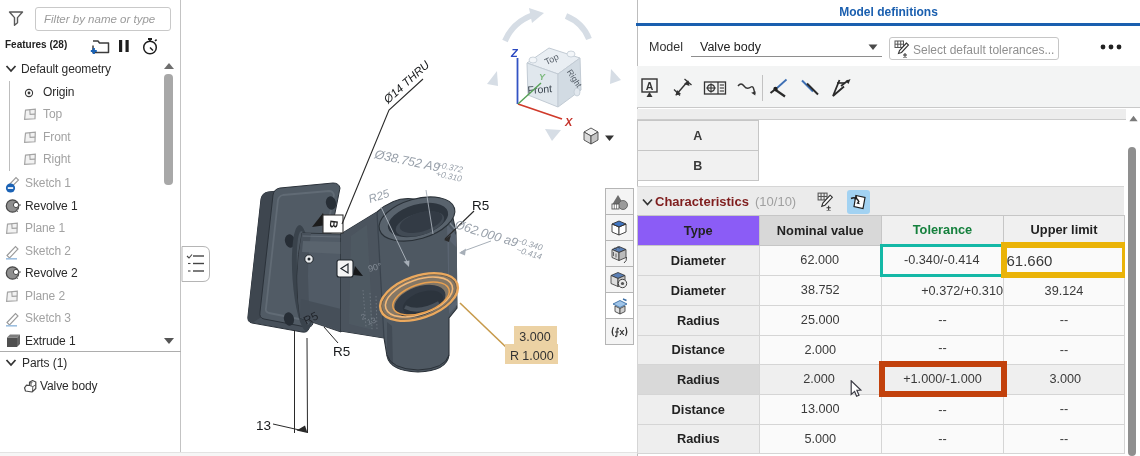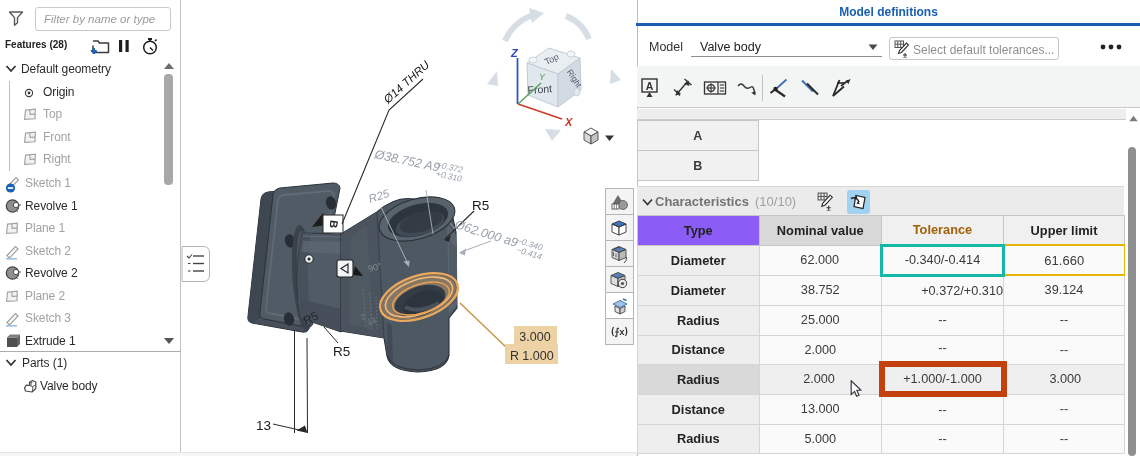--- a/index.html
+++ b/index.html
@@ -462,21 +462,21 @@
 
 <div class="abs" style="left:637px;top:120px;width:121.5px;height:31px;background:#f1f1f1;border:1px solid #c6c6c6;"></div>
 <div class="abs cell bold" style="left:637px;top:120px;width:121.5px;height:31px;font-size:12.5px;">A</div>
 <div class="abs" style="left:637px;top:150px;width:121.5px;height:31px;background:#f1f1f1;border:1px solid #c6c6c6;"></div>
 <div class="abs cell bold" style="left:637px;top:150px;width:121.5px;height:31px;font-size:12.5px;">B</div>
 
 <div class="abs" style="left:637px;top:186px;width:487px;height:30px;background:#ebebeb;border-top:1px solid #d6d6d6;border-bottom:1px solid #cfcfcf;"></div>
 <svg class="abs" style="left:642px;top:198px;" width="11" height="9" viewBox="0 0 11 9">
     <path d="M1 1.5 L5.5 6.5 L10 1.5" fill="none" stroke="#333" stroke-width="1.7"></path>
   </svg>
-<div class="abs bold" style="left:655px;top:194px;font-size:13px;color:#737373;">Characteristics</div>
+<div class="abs bold" style="left:655px;top:194px;font-size:13px;color:#7f1d1d;">Characteristics</div>
 <div class="abs" style="left:755px;top:194px;font-size:13px;color:#a0a0a0;">(10/10)</div>
 <svg class="abs" style="left:816px;top:191px;" width="20" height="20" viewBox="0 0 19 19">
   <rect x="2" y="2" width="8.5" height="6.5" fill="none" stroke="#555" stroke-width="1"></rect>
   <line x1="4.8" y1="2" x2="4.8" y2="8.5" stroke="#555" stroke-width="1"></line>
   <line x1="7.7" y1="2" x2="7.7" y2="8.5" stroke="#555" stroke-width="1"></line>
   <line x1="2" y1="5.2" x2="10.5" y2="5.2" stroke="#555" stroke-width="1"></line>
   <path d="M13.5 4 L6.5 11.5 L5.5 14.5 L8.5 13.5 L15.5 6 Z" fill="#fff" stroke="#333" stroke-width="1.1"></path>
   <path d="M12 14 v4 M10 16 h4 M10 19 h4" stroke="#333" stroke-width="1" fill="none"></path>
 </svg>
 <div class="abs" style="left:847px;top:190px;width:23px;height:24px;background:#a2d2f2;border-radius:3px;"></div>
@@ -492,28 +492,28 @@
 <colgroup>
         <col style="width:121.5px">
         <col style="width:122.5px">
         <col style="width:122px">
         <col style="width:121px">
       </colgroup>
 <tbody>
         <tr style="height:29.5px;">
   <th style="border:1px solid #c6c6c6;background:#8b5cf6;font-size:12.8px;color:#222;">Type</th>
   <th style="border:1px solid #c6c6c6;background:#d8d8d8;font-size:12.8px;color:#222;">Nominal value</th>
-  <th style="border:1px solid #c6c6c6;background:#f0f0f0;font-size:12.8px;color:#a16207;">Tolerance</th>
+  <th style="border:1px solid #c6c6c6;background:#f0f0f0;font-size:12.8px;color:#15803d;">Tolerance</th>
   <th style="border:1px solid #c6c6c6;background:#f0f0f0;font-size:12.8px;color:#222;">Upper limit</th>
 </tr>
 <tr style="height:30px;">
   <td style="border:1px solid #d5d5d5;background:#eeeeee;font-weight:bold;text-align:center;font-size:12.8px;color:#222;">Diameter</td>
   <td style="border:1px solid #d5d5d5;background:#fafafa;text-align:center;font-size:12.7px;color:#3a3a3a;">62.000</td>
   <td style="border:3px solid #14b8a6;background:#fafafa;text-align:center;font-size:12.7px;color:#3a3a3a;">-0.340/-0.414</td>
-  <td style="border:2px solid #eab308;background:#fafafa;text-align:center;font-size:13px;color:#3a3a3a;">61.660</td>
+  <td style="border:6px solid #eab308;background:#fafafa;text-align:left;font-size:15px;color:#3a3a3a;">61.660</td>
 </tr>
 <tr style="height:30px;">
   <td style="border:1px solid #d5d5d5;background:#eeeeee;font-weight:bold;text-align:center;font-size:12.8px;color:#222;">Diameter</td>
   <td style="border:1px solid #d5d5d5;background:#fafafa;text-align:center;font-size:12.7px;color:#3a3a3a;">38.752</td>
   <td style="border:1px solid #d5d5d5;background:#fafafa;text-align:right;font-size:12.7px;color:#3a3a3a;">+0.372/+0.310</td>
   <td style="border:1px solid #d5d5d5;background:#fafafa;text-align:center;font-size:12.7px;color:#3a3a3a;">39.124</td>
 </tr>
 <tr style="height:30px;">
   <td style="border:1px solid #d5d5d5;background:#eeeeee;font-weight:bold;text-align:center;font-size:12.8px;color:#222;">Radius</td>
   <td style="border:1px solid #d5d5d5;background:#fafafa;text-align:center;font-size:12.7px;color:#3a3a3a;margin-top:8px;">25.000</td>

